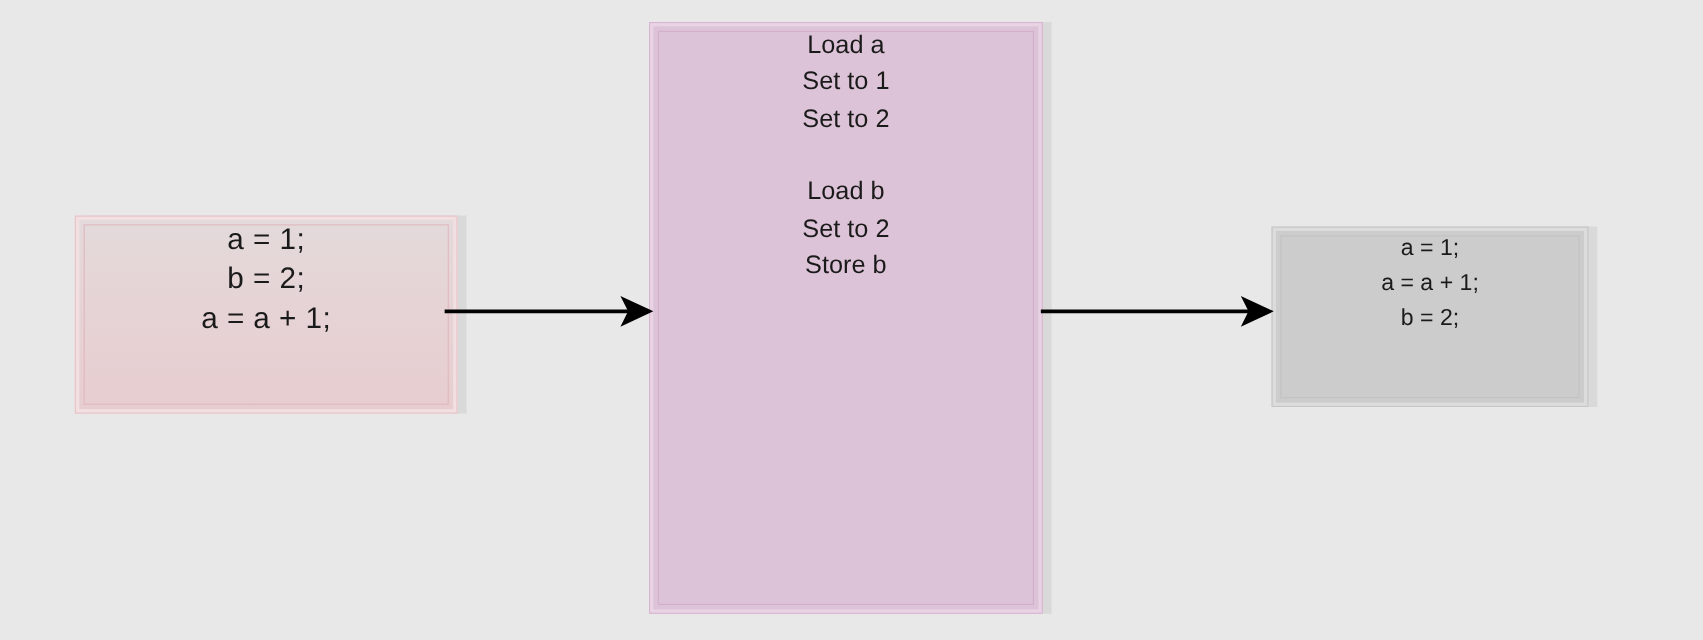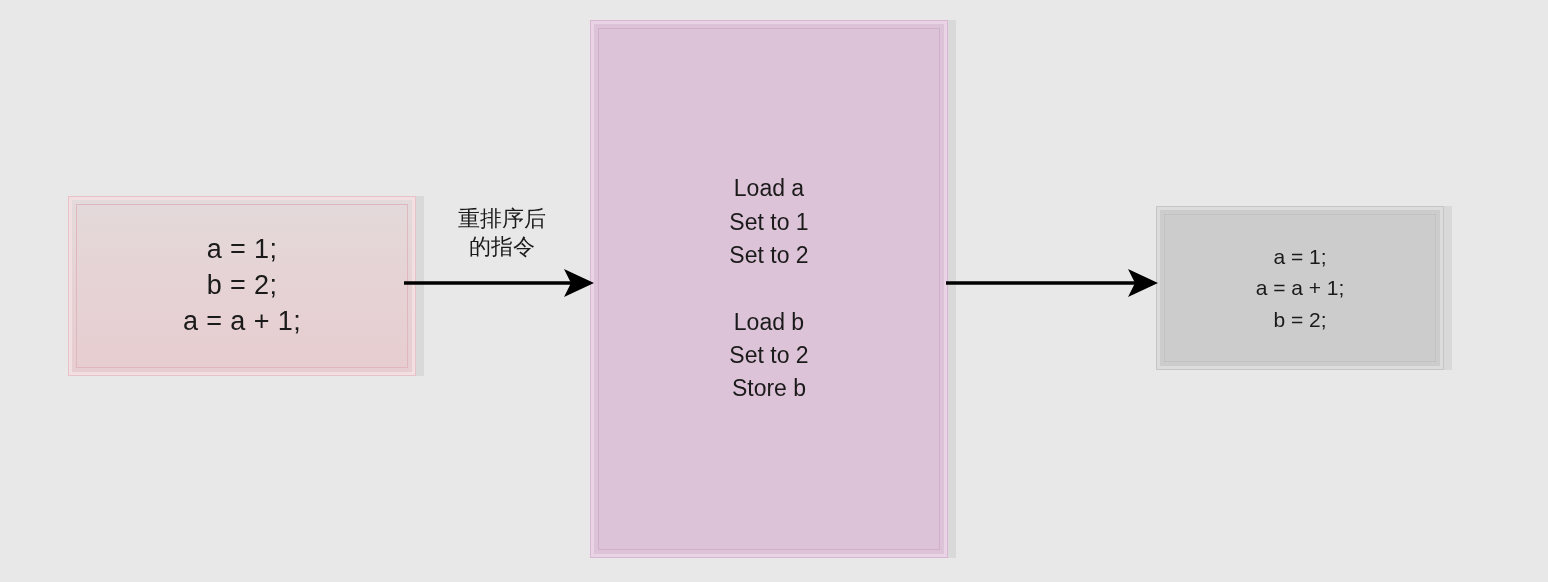--- a/index.html
+++ b/index.html
@@ -40,21 +40,20 @@
     background: rgba(150,150,150,0.18);
     z-index: 0;
   }
   .node .inner {
     position: relative;
     z-index: 2;
     width: 100%;
     height: 100%;
     box-sizing: border-box;
     display: flex;
-    align-items: center;
     justify-content: center;
     margin-top: 16px;
   }
   .node .txt {
     position: relative;
     z-index: 3;
   }
 
   
   #box-source {
@@ -162,22 +161,20 @@
       <div class="txt">a = 1;
 b = 2;
 a = a + 1;</div>
     </div>
   </div>
 
   <svg class="arrow" id="arrow-1" width="196" height="42" viewBox="0 0 196 42">
     <line x1="0" y1="21" x2="172" y2="21" stroke="#000000" stroke-width="3.4"></line>
     <path d="M 190 21 L 160 7 L 167 21 L 160 35 Z" fill="#000000"></path>
   </svg>
-  <div class="arrow-label" id="arrow-1-label">重排序后
-的指令</div>
 
   <div class="node" id="box-instructions">
     <div class="shadow"></div>
     <div class="inner">
       <div class="bdr-in"></div>
       <div class="txt">Load a
 Set to 1
 Set to 2
 
 Load b

